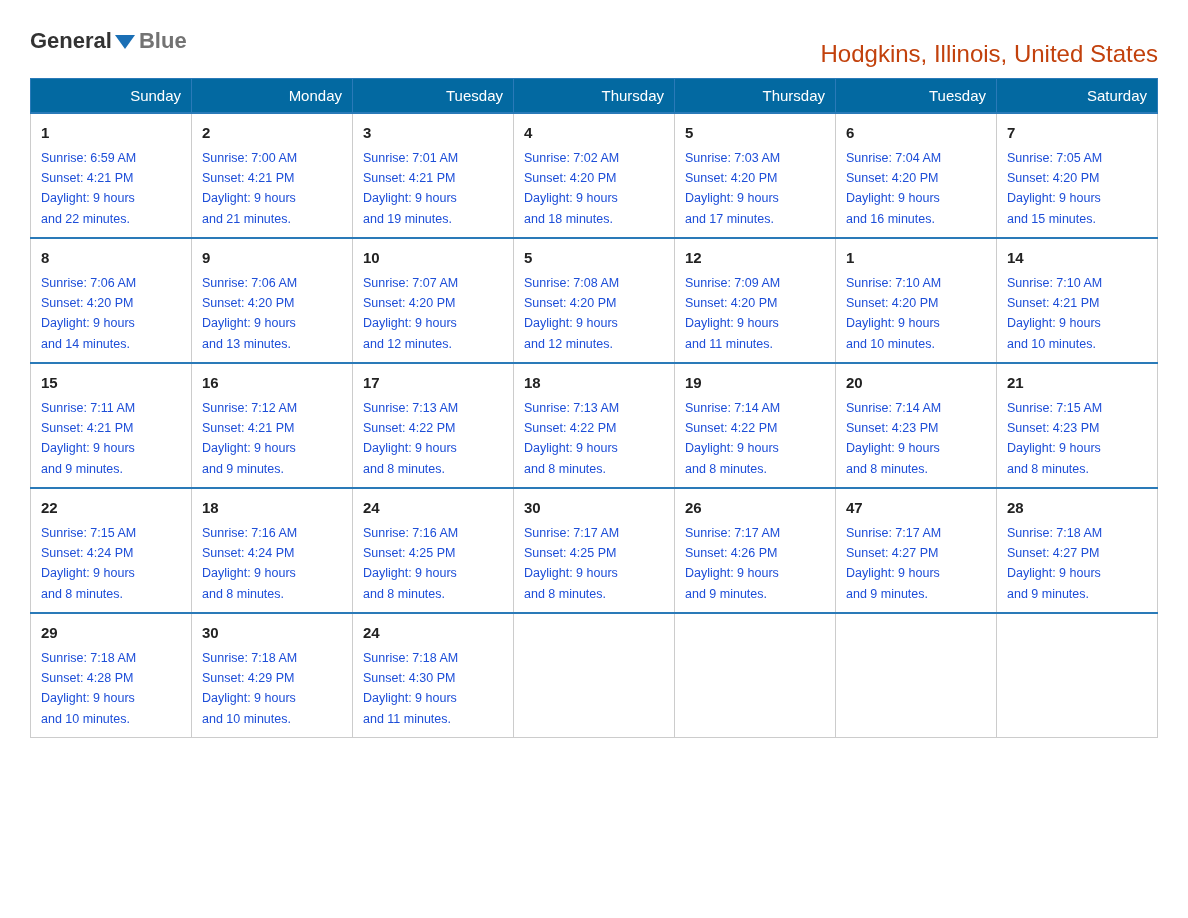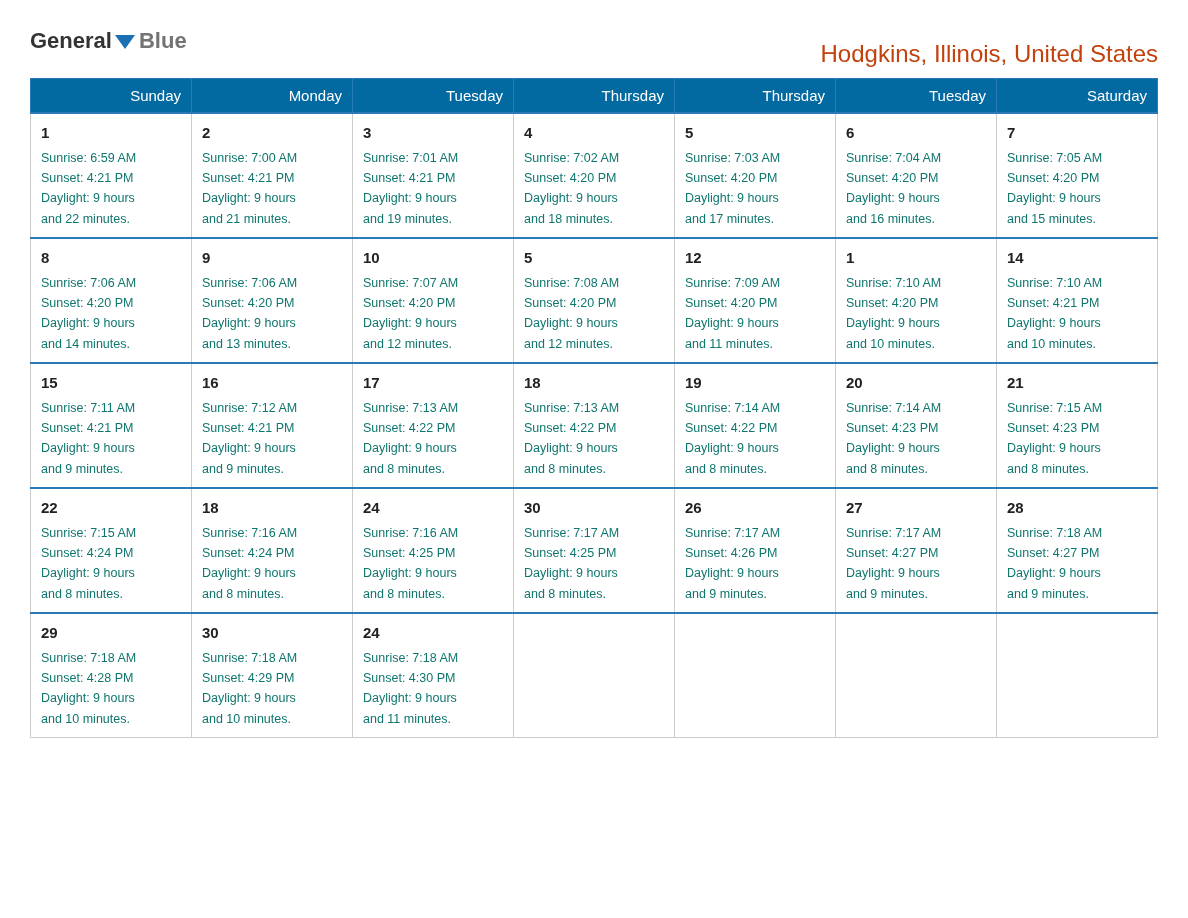--- a/index.html
+++ b/index.html
@@ -95,21 +95,21 @@
       border-left: 1px solid #ccc;
     }
     .day-number {
       font-size: 15px;
       font-weight: bold;
       display: block;
       margin-bottom: 3px;
     }
     .day-info {
       font-size: 12.5px;
-      color: #0f766e;
+      color: #1d4ed8;
       line-height: 1.55;
     }
     .empty-cell {
       border-top: 2px solid #2a7ab8;
       background: #fff;
     }
     
     .calendar td + td {
       border-left: 1px solid #ccc;
     }
@@ -248,21 +248,21 @@
         </td>
         <td>
           <span class="day-number">30</span>
           <span class="day-info">Sunrise: 7:17 AM<br>Sunset: 4:25 PM<br>Daylight: 9 hours<br>and 8 minutes.</span>
         </td>
         <td>
           <span class="day-number">26</span>
           <span class="day-info">Sunrise: 7:17 AM<br>Sunset: 4:26 PM<br>Daylight: 9 hours<br>and 9 minutes.</span>
         </td>
         <td>
-          <span class="day-number">27</span>
+          <span class="day-number">47</span>
           <span class="day-info">Sunrise: 7:17 AM<br>Sunset: 4:27 PM<br>Daylight: 9 hours<br>and 9 minutes.</span>
         </td>
         <td>
           <span class="day-number">28</span>
           <span class="day-info">Sunrise: 7:18 AM<br>Sunset: 4:27 PM<br>Daylight: 9 hours<br>and 9 minutes.</span>
         </td>
       </tr>
       <tr>
         <td>
           <span class="day-number">29</span>

